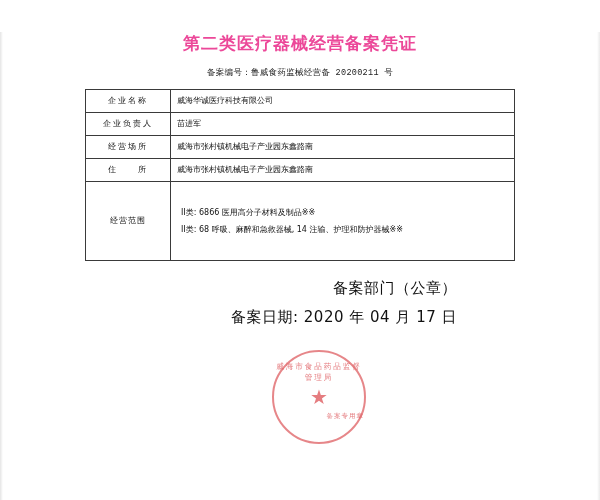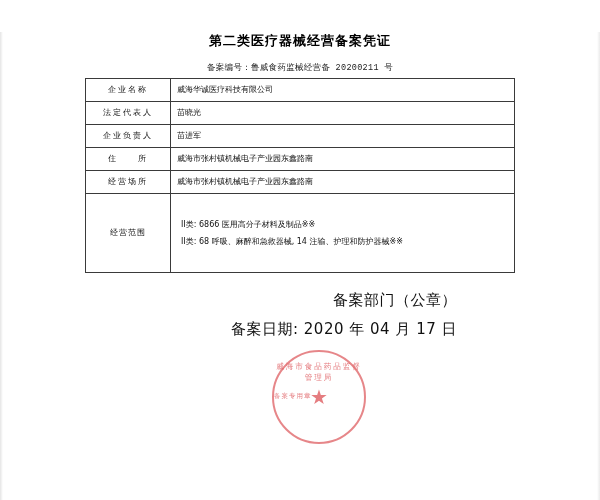--- a/index.html
+++ b/index.html
@@ -19,37 +19,37 @@
     position: relative;
     width: 600px;
     height: 500px;
     box-sizing: border-box;
     padding: 0;
   }
   .doc-title {
     text-align: center;
     font-family: "DejaVu Serif", "Liberation Serif", serif;
     font-weight: bold;
-    font-size: 13px;
+    font-size: 17px;
     letter-spacing: 1px;
     margin-top: 32px;
-    color: #000000;
+    color: #ec4899;
   }
   .doc-number {
     text-align: center;
     font-size: 8.5px;
     margin-top: 12px;
     color: #222;
     letter-spacing: 0.3px;
     font-family: Liberation Mono, monospace;
   }
   table.form {
     border-collapse: collapse;
     width: 430px;
-    margin: 4px auto 0 auto;
+    margin: 10px auto 0 auto;
     table-layout: fixed;
   }
   table.form td {
     border: 1px solid #3a3a3a;
     font-size: 8px;
     color: #111;
     padding: 0 6px;
     vertical-align: middle;
     line-height: 1.5;
   }
@@ -122,23 +122,23 @@
     text-align: center;
     font-size: 8px;
     color: rgba(214, 51, 56, 0.8);
     letter-spacing: 2px;
     font-family: "DejaVu Serif", "Liberation Serif", serif;
     transform: scaleX(0.95);
   }
   .seal .mid-text {
     position: absolute;
     left: 0;
-    top: 40px;
+    top: 60px;
     width: 100%;
-    text-align: left;
+    text-align: right;
     font-size: 6.5px;
     color: rgba(214, 51, 56, 0.8);
     letter-spacing: 1px;
   }
   .edge-shadow-left {
     position: absolute;
     left: 0;
     top: 0;
     width: 3px;
     height: 500px;
@@ -165,33 +165,29 @@
 
   <div class="doc-number">备案编号：鲁威食药监械经营备 20200211 号</div>
 
   <table class="form">
     <tbody>
       <tr class="row-std">
         <td class="label">企业名称</td>
         <td class="value">威海华诚医疗科技有限公司</td>
       </tr>
       <tr class="row-std">
-        <td class="label">法定代表人</td>
-        <td class="value">苗晓光</td>
-      </tr>
-      <tr class="row-std">
         <td class="label">企业负责人</td>
         <td class="value">苗进军</td>
       </tr>
       <tr class="row-std">
+        <td class="label">经营场所</td>
+        <td class="value">威海市张村镇机械电子产业园东鑫路南</td>
+      </tr>
+      <tr class="row-std">
         <td class="label">住　　所</td>
-        <td class="value">威海市张村镇机械电子产业园东鑫路南</td>
-      </tr>
-      <tr class="row-std">
-        <td class="label">经营场所</td>
         <td class="value">威海市张村镇机械电子产业园东鑫路南</td>
       </tr>
       <tr class="row-scope">
         <td class="label scope-label">经营范围</td>
         <td class="value">
           <span class="scope-line">II类: 6866 医用高分子材料及制品※※</span>
           <span class="scope-line">II类: 68 呼吸、麻醉和急救器械, 14 注输、护理和防护器械※※</span>
         </td>
       </tr>
     </tbody>

